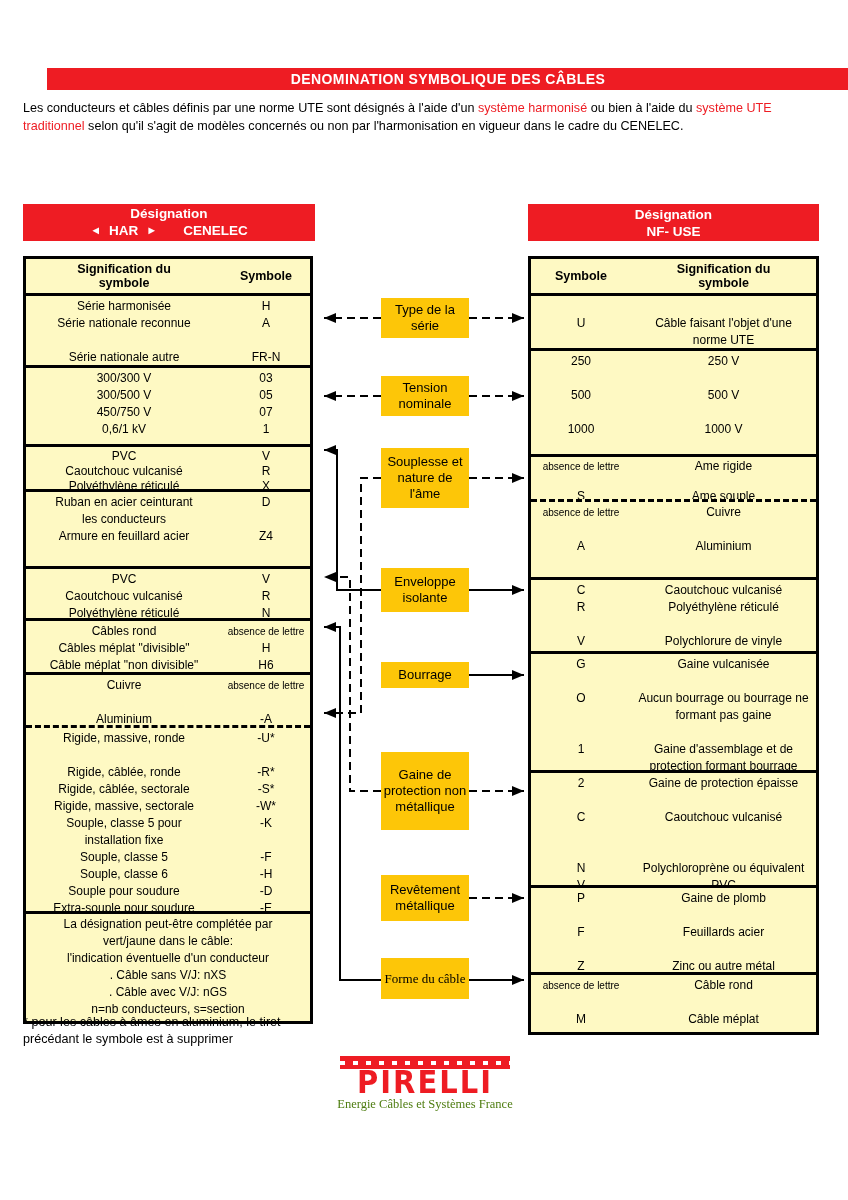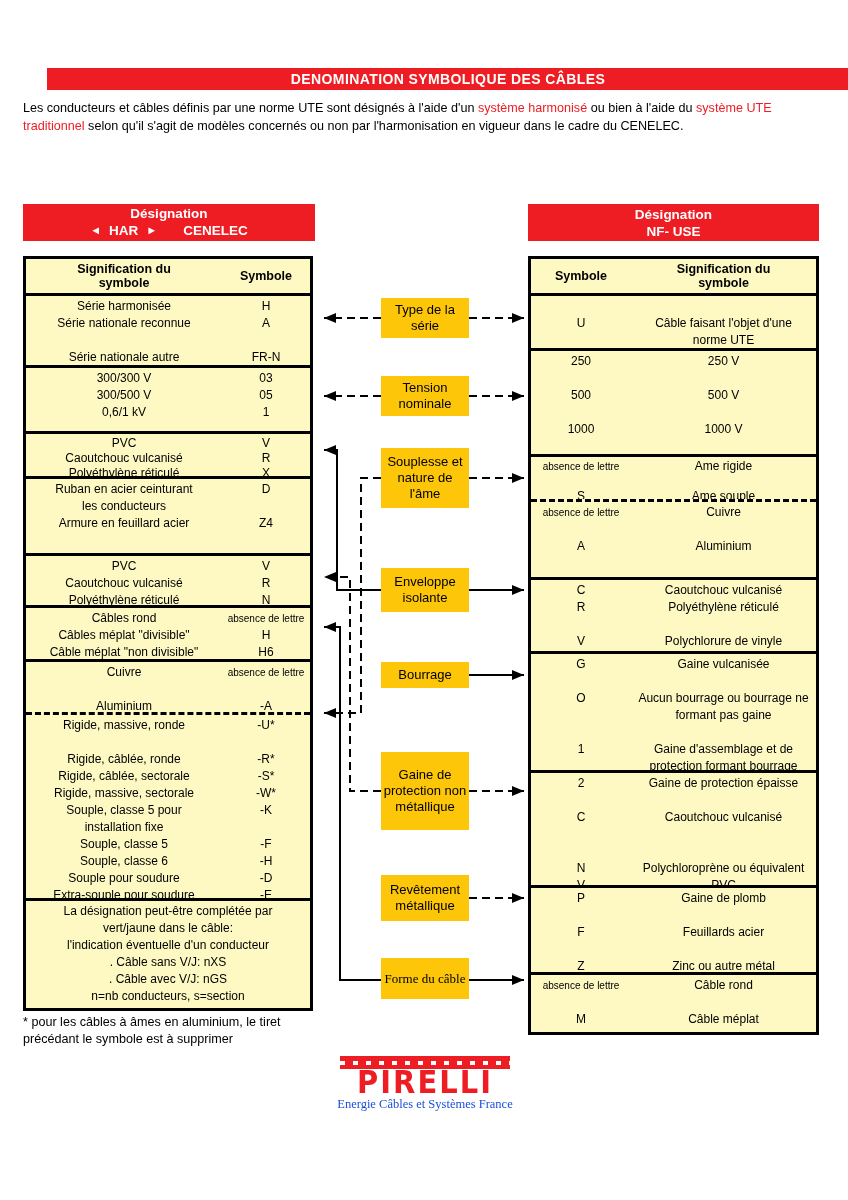--- a/index.html
+++ b/index.html
@@ -29,21 +29,21 @@
   .thead .txt{flex:1;text-align:center;white-space:pre-line;line-height:14px;}
   .lt .sym{width:88px;text-align:center;}
   .rt .sym{width:100px;text-align:center;}
   .sec{border-top:3px solid #000;box-sizing:border-box;overflow:hidden;padding-top:2px;position:relative;}
   .sec.dashtop{border-top-style:dashed;}
   .row{display:flex;height:17px;line-height:17px;font-size:12px;}
   .row .txt{flex:1;text-align:center;}
   .row.full{display:block;text-align:center;}
   .adl{font-size:10px;}
   .lt .s2{height:45px;} .lt .s2 .row,.rt .s2 .row{height:15px;line-height:15px;}
-  .lt .s0{height:72px;} .lt .s1{height:66px;} .lt .s3{height:77px;}
+  .lt .s0{height:72px;} .lt .s1{height:79px;} .lt .s3{height:77px;}
   .lt .s4{height:52px;} .lt .s5{height:54px;} .lt .s6{height:53px;}
   .lt .s7{height:186px;} .lt .s8{height:110px;}
   .rt .s0{height:55px;} .rt .s1{height:106px;} .rt .s2{height:45px;}
   .rt .s3{height:78px;} .rt .s4{height:74px;} .rt .s5{height:119px;}
   .rt .s6{height:115px;} .rt .s7{height:87px;} .rt .s8{height:60px;}
 
   .ybox{left:381px;width:88px;background:var(--yellow);display:flex;align-items:center;justify-content:center;
     text-align:center;font-size:13px;line-height:16px;box-sizing:border-box;padding:2px;}
   .b0{top:298px;height:40px;} .b1{top:376px;height:40px;} .b2{top:448px;height:60px;}
   .b3{top:568px;height:44px;} .b4{top:662px;height:26px;} .b5{top:752px;height:78px;}
@@ -53,21 +53,21 @@
   .lsolid{stroke:#000;stroke-width:2;fill:none;marker-end:url(#ah);}
   .ldash{stroke:#000;stroke-width:2;fill:none;stroke-dasharray:8 5;marker-end:url(#ah);}
 
   .footnote{left:23px;top:1014px;width:340px;font-size:12.6px;line-height:17px;}
 
   .logo{left:330px;top:1056px;width:190px;text-align:center;}
   .logo-bar{margin:0 10px;height:13px;background:var(--red);display:flex;align-items:center;}
   .logo-dash{height:4px;width:100%;background:repeating-linear-gradient(90deg,#fff 0 5px,transparent 5px 13px);}
   .logo-text{margin-top:-2px;font-family:"DejaVu Sans",sans-serif;font-weight:bold;font-size:29px;
     color:var(--red);letter-spacing:2px;transform:scaleY(1.12);line-height:30px;}
-  .logo-caption{margin-top:0px;font-family:"Liberation Serif",serif;font-size:12.5px;color:#1d4ed8;}
+  .logo-caption{margin-top:0px;font-family:"Liberation Serif",serif;font-size:12.5px;color:#4d7c0f;}
 </style>
 </head>
 <body>
 
 <div class="abs titlebar">DENOMINATION SYMBOLIQUE DES CÂBLES</div>
 
 <div class="abs intro">
   <p><span>Les conducteurs et câbles définis par une norme UTE sont désignés à l'aide d'un </span><span class="red-text">système harmonisé</span><span> ou bien à l'aide du </span><span class="red-text">système UTE traditionnel</span><span> selon qu'il s'agit de modèles concernés ou non par l'harmonisation en vigueur dans le cadre du CENELEC.</span></p>
 </div>
 
@@ -108,20 +108,24 @@
       </div>
     </div>
   <div class="sec s1">
       <div class="row">
         <span class="txt">300/300 V</span>
         <span class="sym">03</span>
       </div>
       <div class="row">
         <span class="txt">300/500 V</span>
         <span class="sym">05</span>
+      </div>
+      <div class="row">
+        <span class="txt">450/750 V</span>
+        <span class="sym">07</span>
       </div>
       <div class="row">
         <span class="txt">0,6/1 kV</span>
         <span class="sym">1</span>
       </div>
     </div>
   <div class="sec s2">
       <div class="row">
         <span class="txt">PVC</span>
         <span class="sym">V</span>

